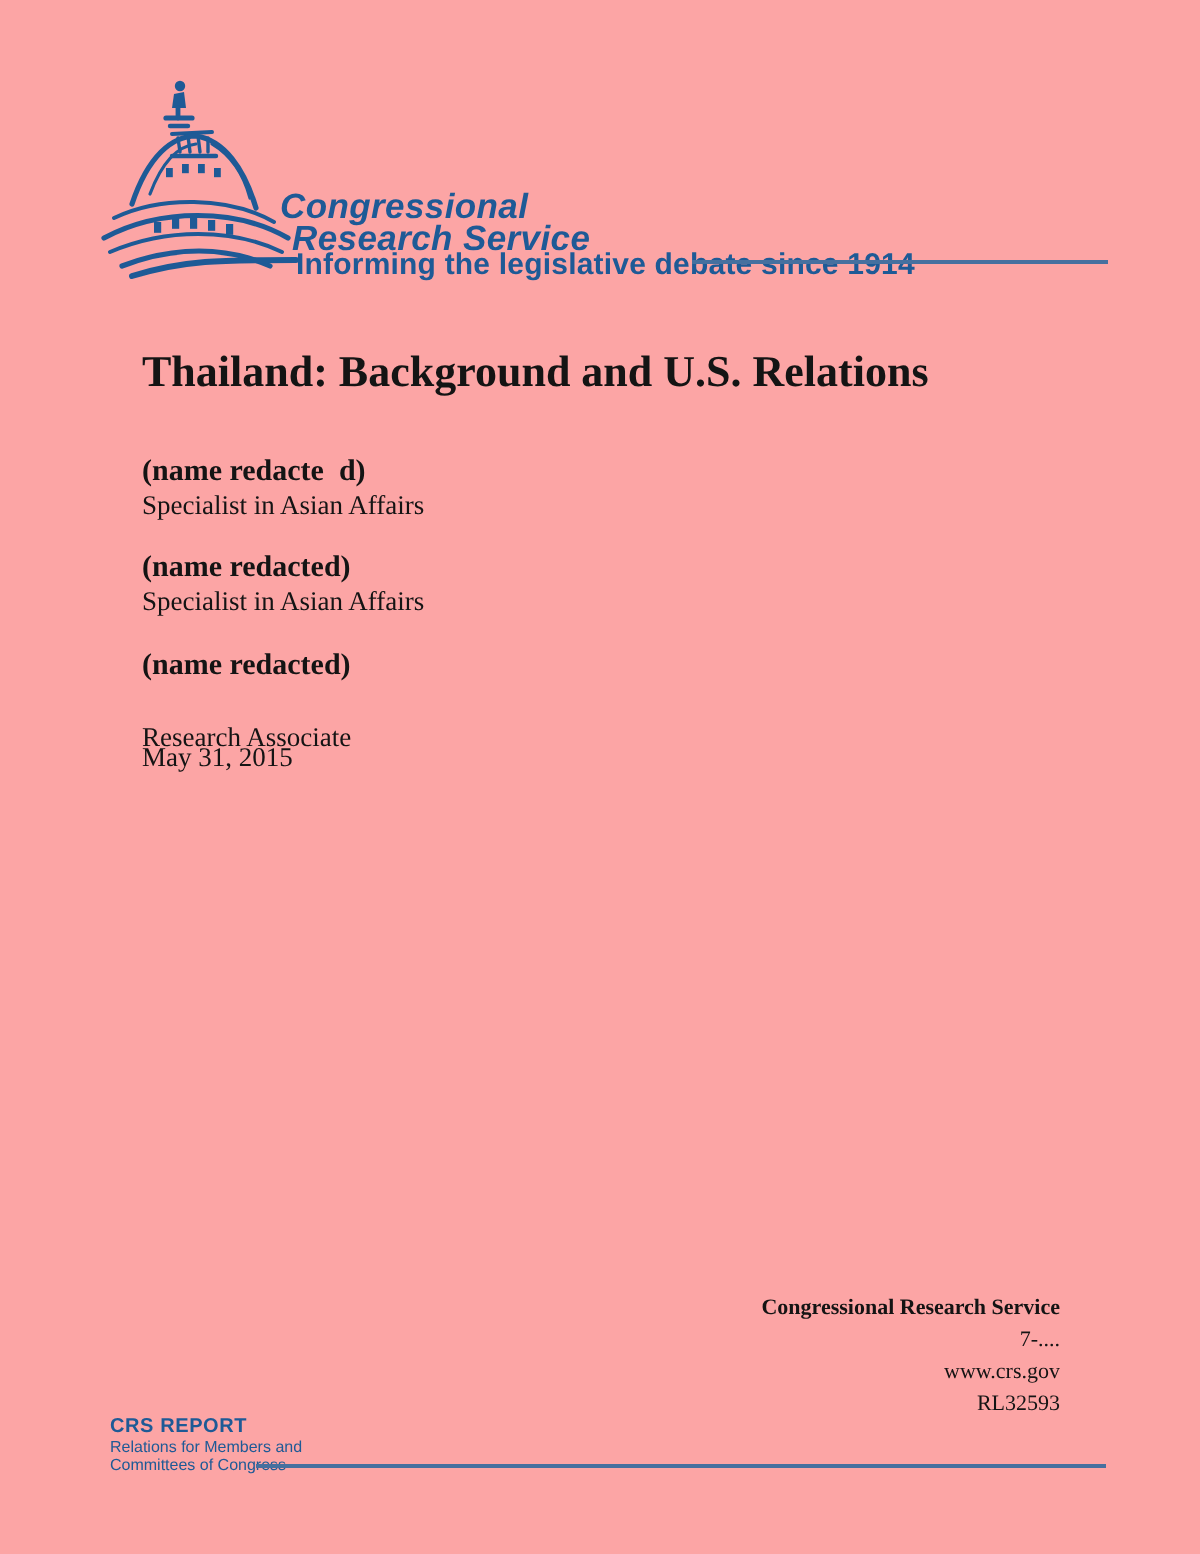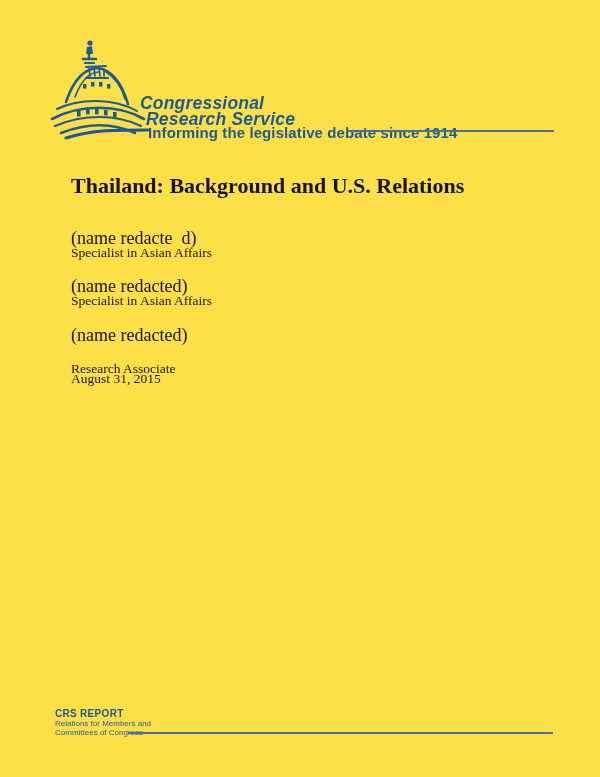--- a/index.html
+++ b/index.html
@@ -1,20 +1,20 @@
 <!DOCTYPE html>
 <html><head>
 <meta charset="utf-8">
 <style>
   html, body { margin: 0; padding: 0; background: #ffffff; }
   .page {
     position: relative;
     width: 600px;
     height: 777px;
-    background: #fde047;
+    background: #fca5a5;
     overflow: hidden;
     font-family: "Liberation Serif", serif;
   }
 
   
   .dome-wrap {
     position: absolute;
     left: 50px;
     top: 38px;
     width: 100px;
@@ -70,22 +70,22 @@
     left: 71px;
     top: 173px;
     font-weight: bold;
     font-size: 22px;
     color: #141414;
     white-space: nowrap;
   }
   .author-name {
     position: absolute;
     left: 71px;
-    font-weight: normal;
-    font-size: 18px;
+    font-weight: bold;
+    font-size: 15px;
     color: #141414;
     white-space: pre;
   }
   .author-role {
     position: absolute;
     left: 71px;
     font-size: 13.5px;
     color: #141414;
     white-space: pre;
   }
@@ -195,22 +195,28 @@
 
   <div class="author-name name-1">(name redacte  d)</div>
   <div class="author-role role-1">Specialist in Asian Affairs</div>
 
   <div class="author-name name-2">(name redacted)</div>
   <div class="author-role role-2">Specialist in Asian Affairs</div>
 
   <div class="author-name name-3">(name redacted)</div>
   <div class="author-role role-3">Research Associate</div>
 
-  <div class="doc-date">August 31, 2015</div>
-
+  <div class="doc-date">May 31, 2015</div>
+
+  <div class="footer-right">
+    <div class="org">Congressional Research Service</div>
+    <div>7-....</div>
+    <div>www.crs.gov</div>
+    <div>RL32593</div>
+  </div>
 
   <div class="footer-left">
     <div class="crs-label">CRS REPORT</div>
     <div>Relations for Members and</div>
     <div>Committees of Congress</div>
   </div>
   <div class="footer-rule"></div>
 
 </div>
 

